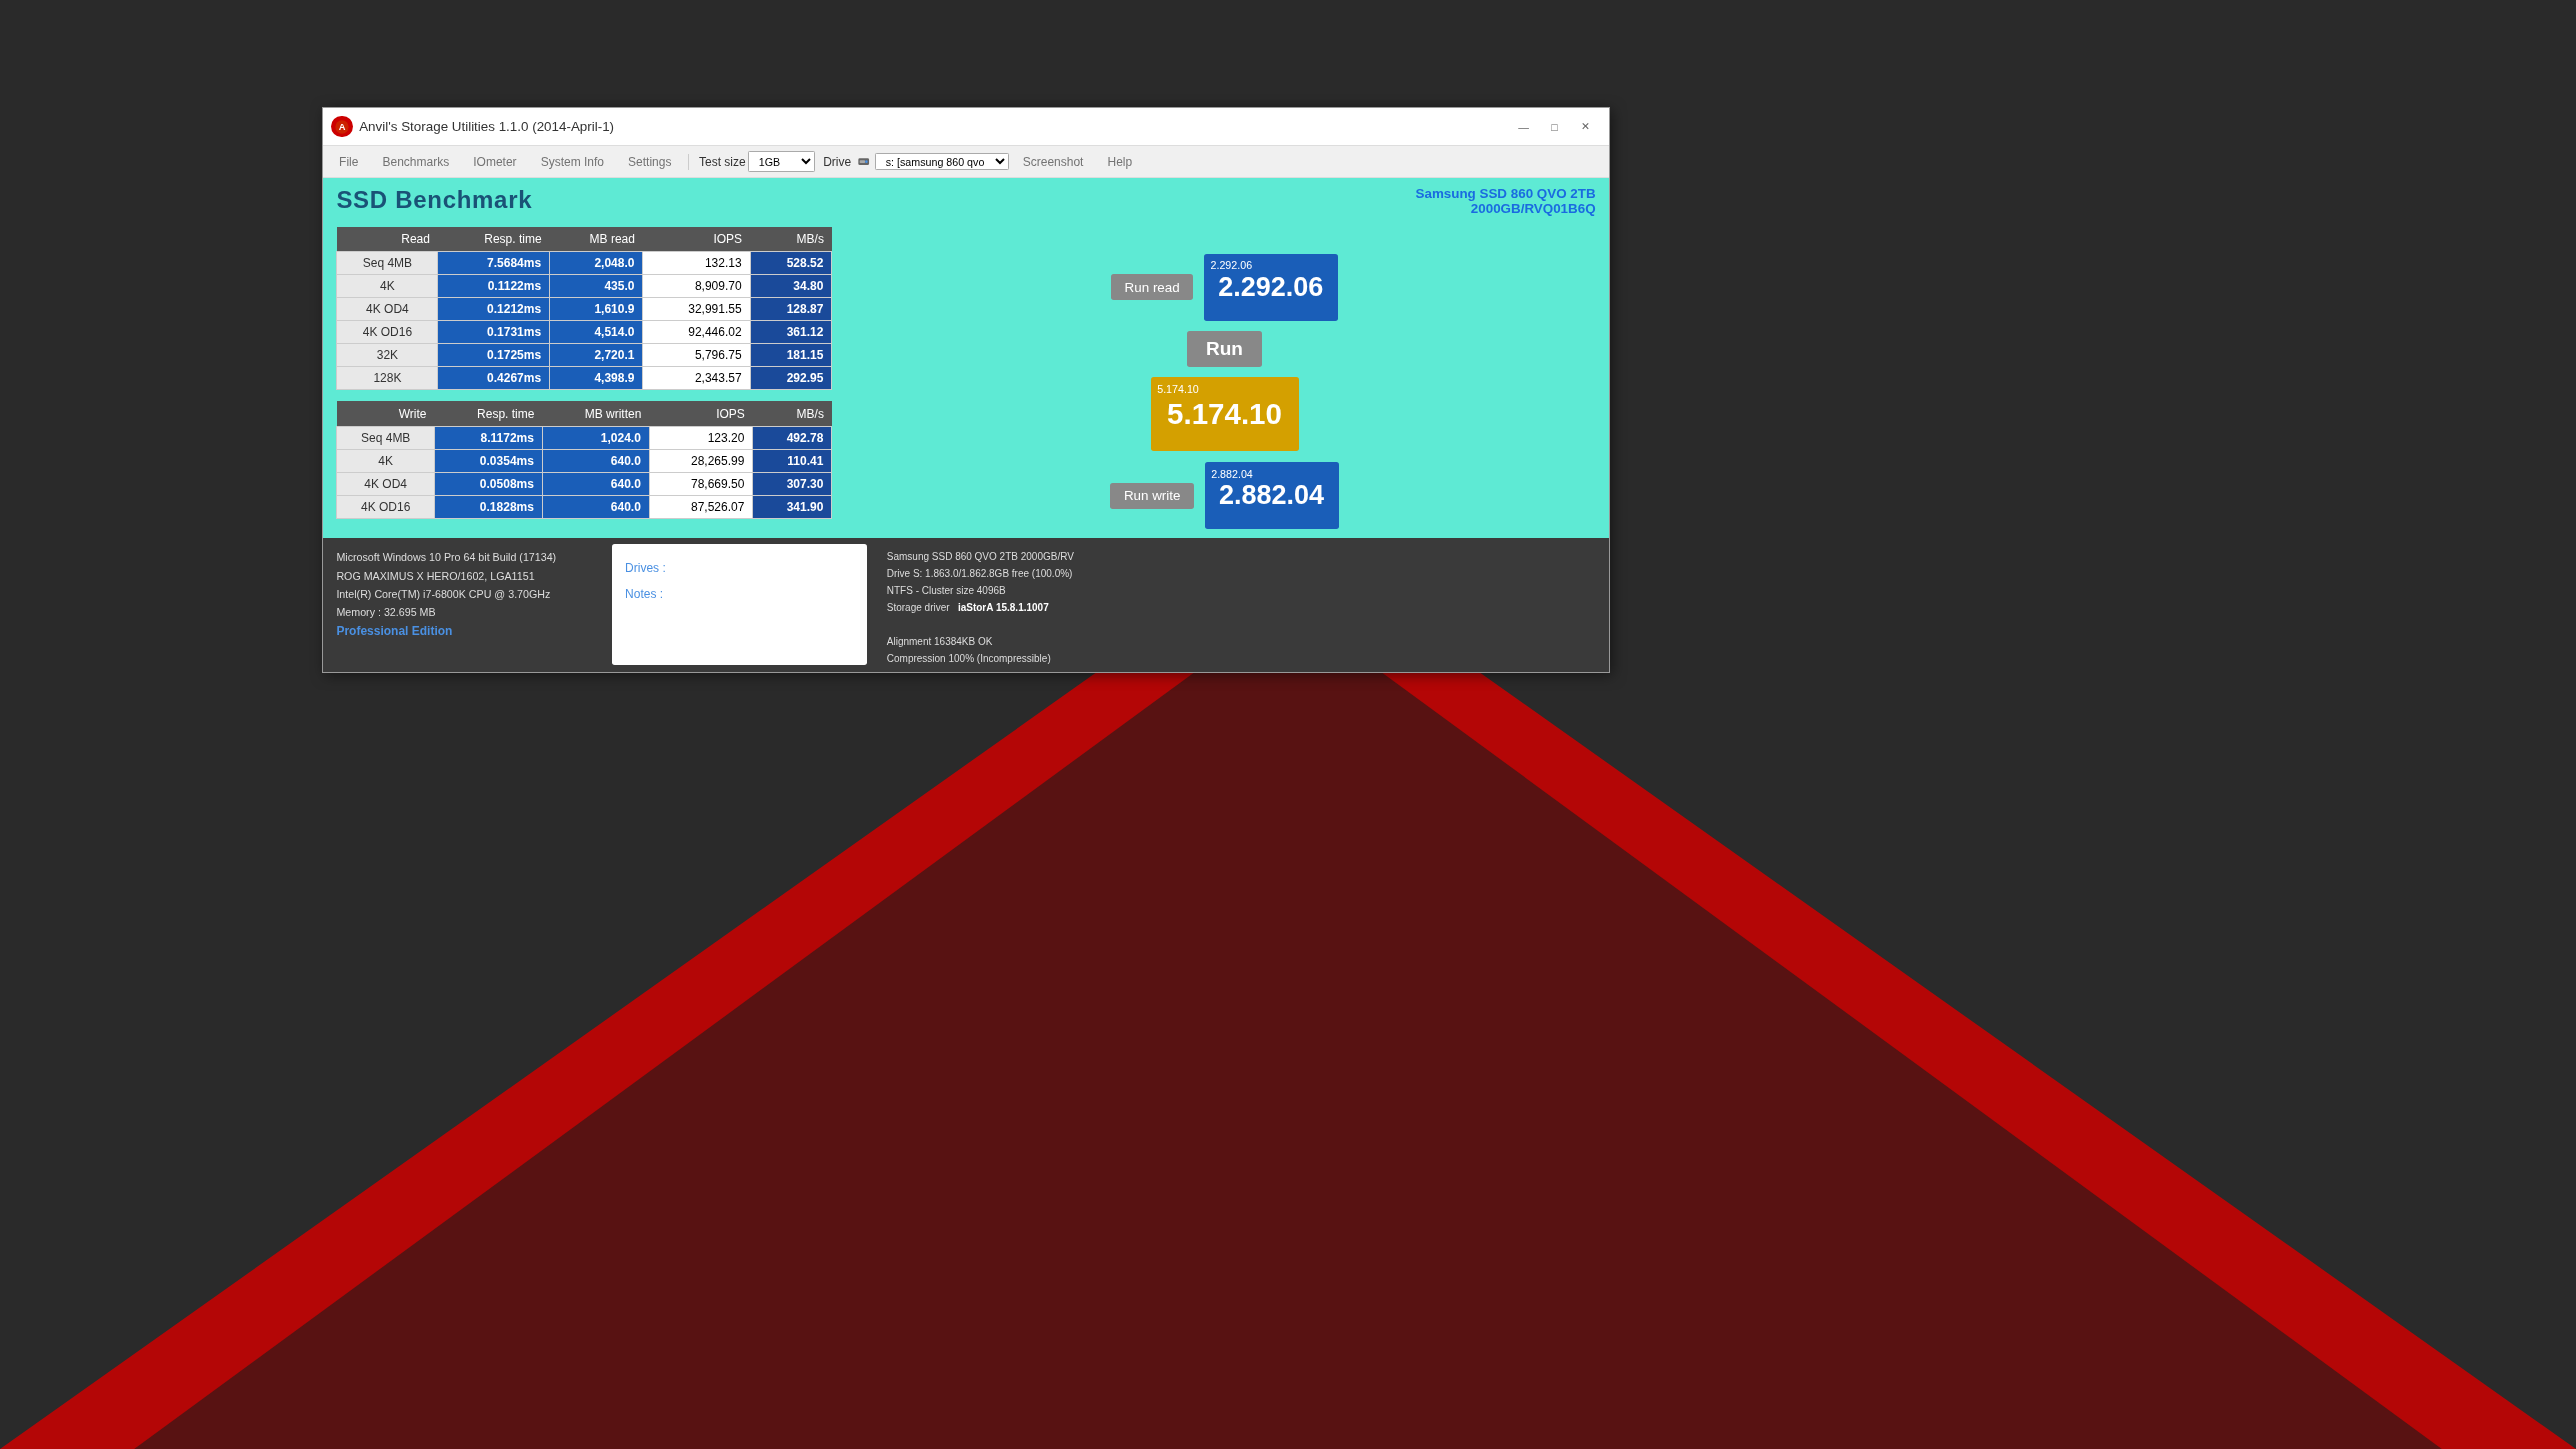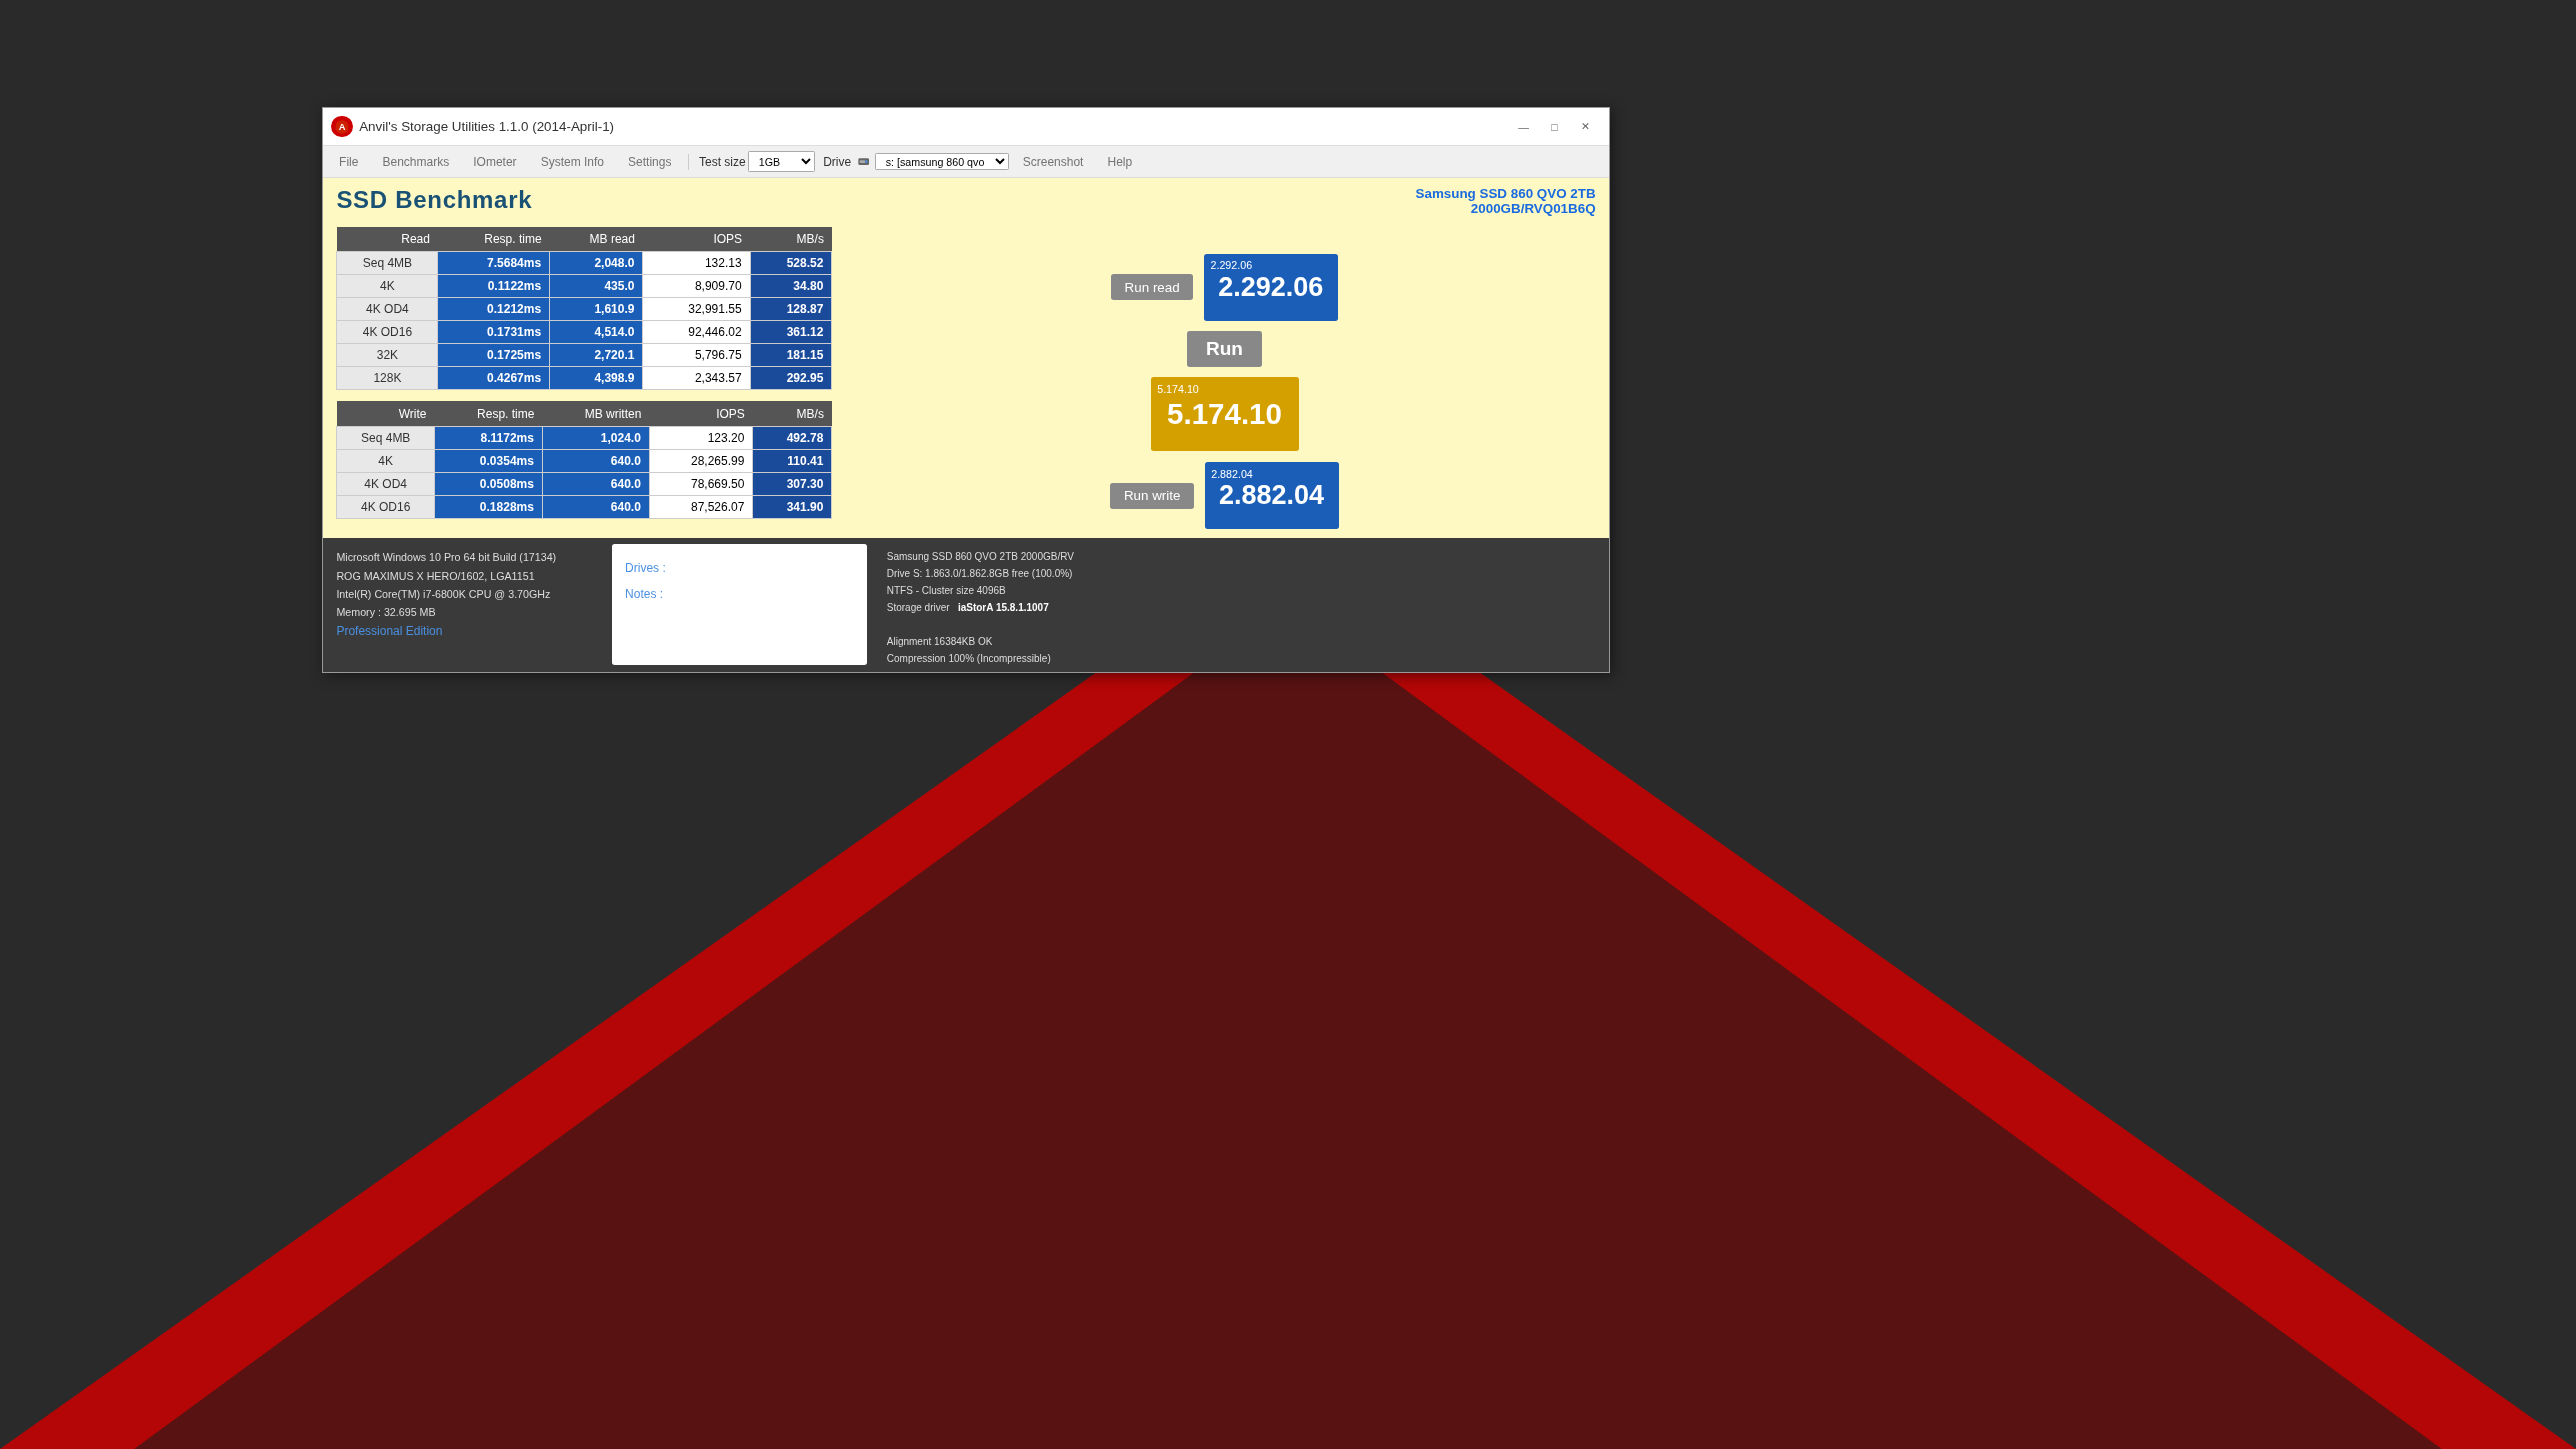--- a/index.html
+++ b/index.html
@@ -125,21 +125,21 @@
       padding: 1.3px 5.4px;
       height: 17px;
       border: 0.7px solid #aaa;
       background: white;
       border-radius: 1.3px;
       width: 134px;
     }
 
     
     .main-content {
-      background: #fef9c3;
+      background: #5eead4;
       padding: 8px 13.4px;
     }
 
     
     .benchmark-header {
       display: flex;
       justify-content: space-between;
       align-items: flex-start;
       margin-bottom: 10.7px;
     }
@@ -332,21 +332,21 @@
     }
     .footer-sys {
       flex: 0 0 282px;
       padding: 10.7px 13.4px;
       color: #ddd;
       font-size: 10.7px;
       line-height: 1.7;
     }
     .footer-sys .professional {
       color: #4a90e2;
-      font-weight: normal;
+      font-weight: bold;
       font-size: 12px;
     }
     .footer-notes {
       flex: 0 0 255px;
       background: white;
       margin: 6.7px;
       border-radius: 2.7px;
       padding: 10.7px 13.4px;
       font-size: 12px;
       color: #4a90e2;

